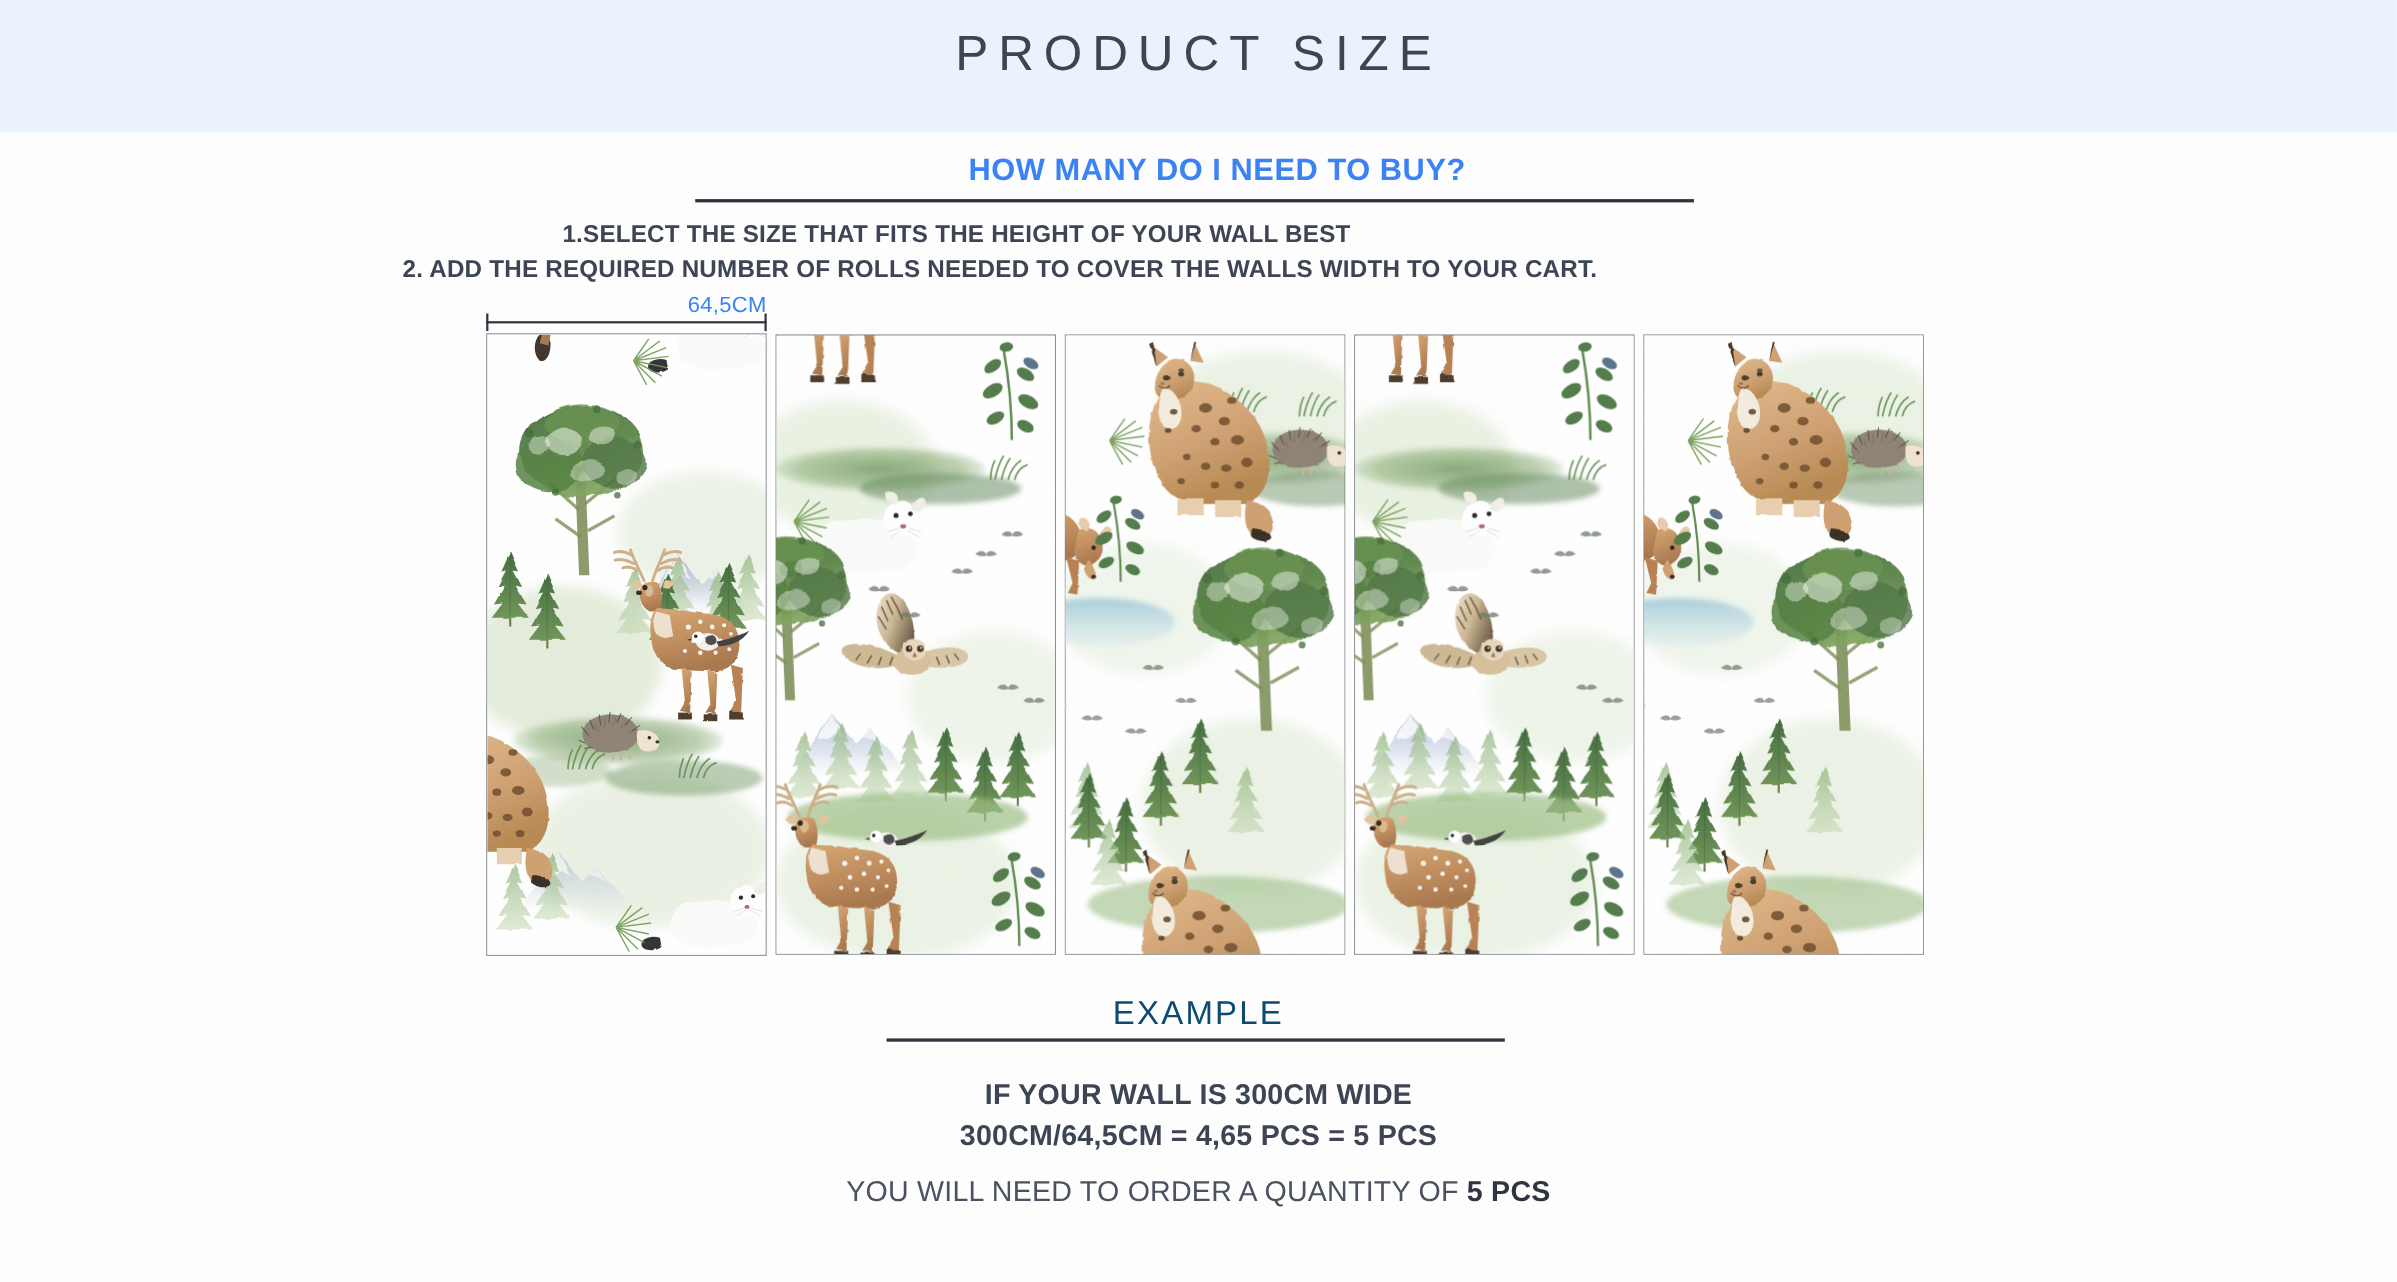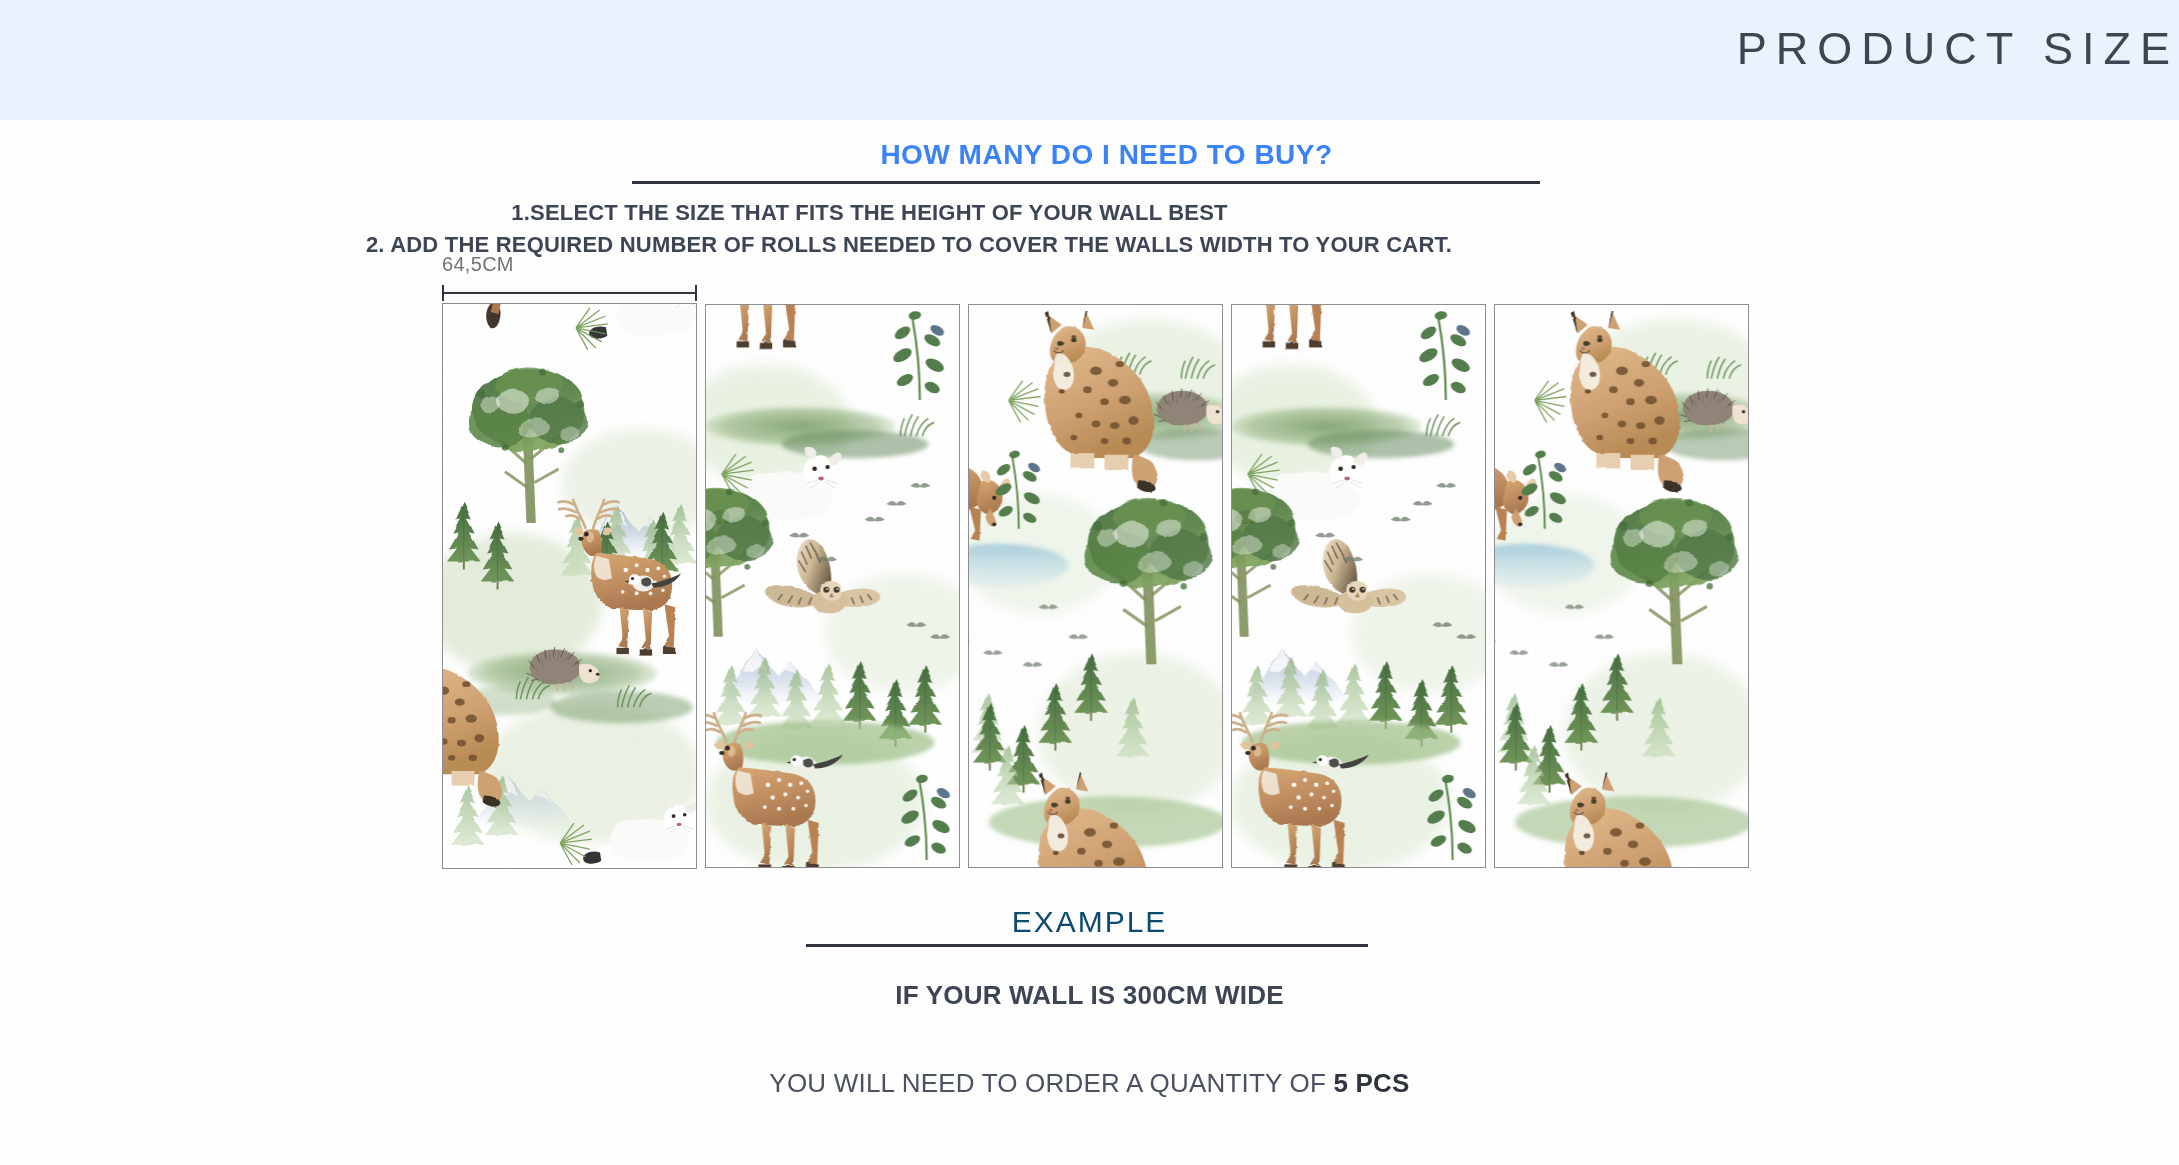--- a/index.html
+++ b/index.html
@@ -11,21 +11,21 @@
   }
   .page{position:absolute;inset:0;background:#fdfdfe;}
 
   
   .header-band{
     position:absolute;left:0;top:0;width:2179px;height:120px;
     background:#eaf2fb;
   }
   .product-size-title{
     position:absolute;left:0;top:24px;width:2179px;
-    text-align:right;
+    text-align:center;
     font-size:45px;font-weight:300;letter-spacing:9px;
     color:#3d4453;
     font-family:"Liberation Sans",sans-serif;
     line-height:1.1;
   }
 
   
   .howmany-title{
     position:absolute;left:17px;top:139px;width:2179px;text-align:center;
     font-size:28px;font-weight:700;letter-spacing:.5px;color:#3b82f6;
@@ -38,22 +38,22 @@
     position:absolute;left:0;top:200px;width:1739px;text-align:center;
     font-size:22px;font-weight:700;letter-spacing:.2px;color:#3d4453;
   }
   .step-2{
     position:absolute;left:0;top:232px;width:1818px;text-align:center;
     font-size:22px;font-weight:700;letter-spacing:.2px;color:#3d4453;
   }
 
   
   .dim-label{
-    position:absolute;left:442px;top:253px;width:255px;text-align:left;
-    font-size:20px;font-weight:400;color:#737373;letter-spacing:.3px;
+    position:absolute;left:442px;top:267px;width:255px;text-align:right;
+    font-size:20px;font-weight:400;color:#3b82f6;letter-spacing:.3px;
   }
   .dim-line{
     position:absolute;left:442px;top:292px;width:255px;height:2px;background:#2f3440;
   }
   .dim-cap-l{position:absolute;left:442px;top:285px;width:2px;height:16px;background:#2f3440;}
   .dim-cap-r{position:absolute;left:695px;top:285px;width:2px;height:16px;background:#2f3440;}
 
   
   .panels{position:absolute;left:442px;top:303px;width:1300px;height:570px;}
   .panel{
@@ -659,17 +659,18 @@
             <use href="#tileC"></use>
           </g>
       </svg>
     </div>
 
   </div>
 
   <div class="example-title">EXAMPLE</div>
   <div class="rule-example"></div>
   <div class="example-line1">IF YOUR WALL IS 300CM WIDE</div>
+  <div class="example-line2">300CM/64,5CM = 4,65 PCS = 5 PCS</div>
   <div class="example-line3">
     <span>YOU WILL NEED TO ORDER A QUANTITY OF </span><b>5 PCS</b>
   </div>
 
 </div>
 
 </body></html>

